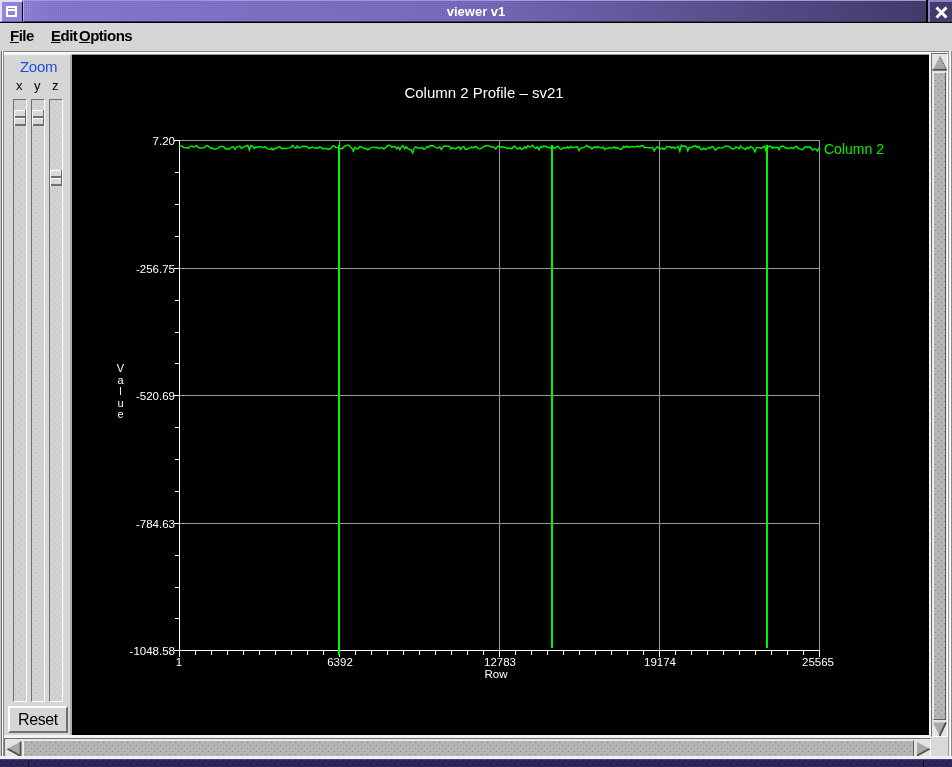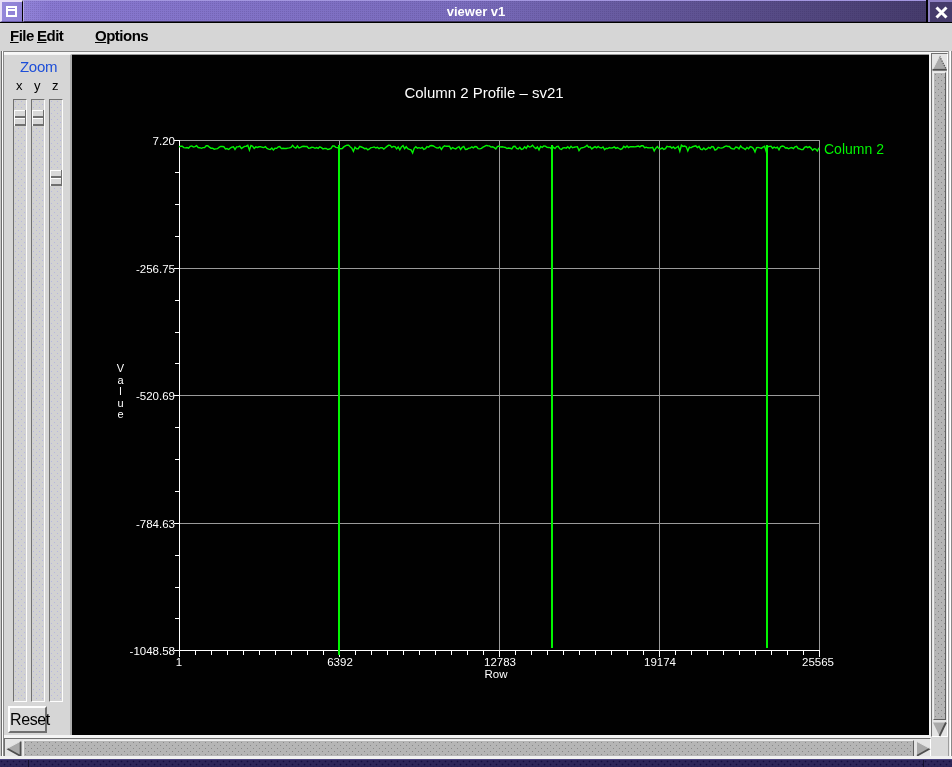--- a/index.html
+++ b/index.html
@@ -49,21 +49,21 @@
 #zoomlbl { left:20px; top:58px; font-size:15px; letter-spacing:-0.3px; color:#1d4ed8; }
 .xyz { font-size:13px; color:#000; }
 .trough { position:absolute; width:14px; background:#d2d2d2;
   border-top:1px solid #6f6f6f; border-left:1px solid #6f6f6f;
   border-bottom:1px solid #fdfdfd; border-right:1px solid #fdfdfd;
   background-image:radial-gradient(circle at 1.5px 1.5px, #b6b6e0 0.6px, rgba(0,0,0,0) 1px),radial-gradient(circle at 4.5px 4.5px, #b6b6e0 0.6px, rgba(0,0,0,0) 1px);
   background-size:6px 6px,6px 6px; }
 .thumb { position:absolute; left:0px; width:12px; height:16px;
   border-left:1px solid #fdfdfd; border-right:1px solid #6f6f6f;
   background:linear-gradient(to bottom,#fdfdfd 0,#fdfdfd 1px,#d8d8d8 1px,#d8d8d8 6px,#6f6f6f 6px,#6f6f6f 8px,#fdfdfd 8px,#fdfdfd 9px,#d8d8d8 9px,#d8d8d8 14px,#6f6f6f 14px,#6f6f6f 16px); }
-#resetbtn { left:8px; top:706px; width:39px; height:27px; background:#d6d6d6;
+#resetbtn { left:8px; top:706px; width:60px; height:27px; background:#d6d6d6;
   border-top:2px solid #fdfdfd; border-left:2px solid #fdfdfd;
   border-bottom:2px solid #6f6f6f; border-right:2px solid #6f6f6f;
   text-align:center; font-size:16px; letter-spacing:-0.4px; color:#000; line-height:24px; }
 
 
 #vsb { left:931px; top:53px; width:17px; height:684px; background:#e4e4e4;
   border-top:1px solid #707070; border-left:1px solid #707070;
   border-bottom:1px solid #fff; border-right:1px solid #fff; }
 #hsb { left:4px; top:738px; width:927px; height:20px; background:#e4e4e4;
   border-top:1px solid #707070; border-left:1px solid #707070;
@@ -93,22 +93,22 @@
   </div>
 <div class="abs" id="closebox">
   <svg width="13" height="13" viewBox="0 0 13 13">
     <path d="M1.5 1.5 L11.5 11.5 M11.5 1.5 L1.5 11.5" stroke="#fff" stroke-width="3"></path>
   </svg>
 </div>
 <div class="abs" id="blackline"></div>
 
 <div class="abs" id="menubar">
   <span class="mi" style="left:10px"><u>F</u>ile</span>
-  <span class="mi" style="left:37px"><u>E</u>dit</span>
-  <span class="mi" style="left:95px"><u>O</u>ptions</span>
+  <span class="mi" style="left:51px"><u>E</u>dit</span>
+  <span class="mi" style="left:79px"><u>O</u>ptions</span>
   <span class="mi" style="left:963px"><u>H</u>elp</span>
 </div>
 <div class="abs" id="framerow1"></div>
 <div class="abs" id="framerow2"></div>
 
 <div class="abs" id="canvas"></div>
 <div class="abs" id="canvasedge"></div>
 <div class="abs" id="canvasbot"></div>
 <div class="abs" id="leftpanel"></div>
 <div class="abs" id="lframe"></div>

